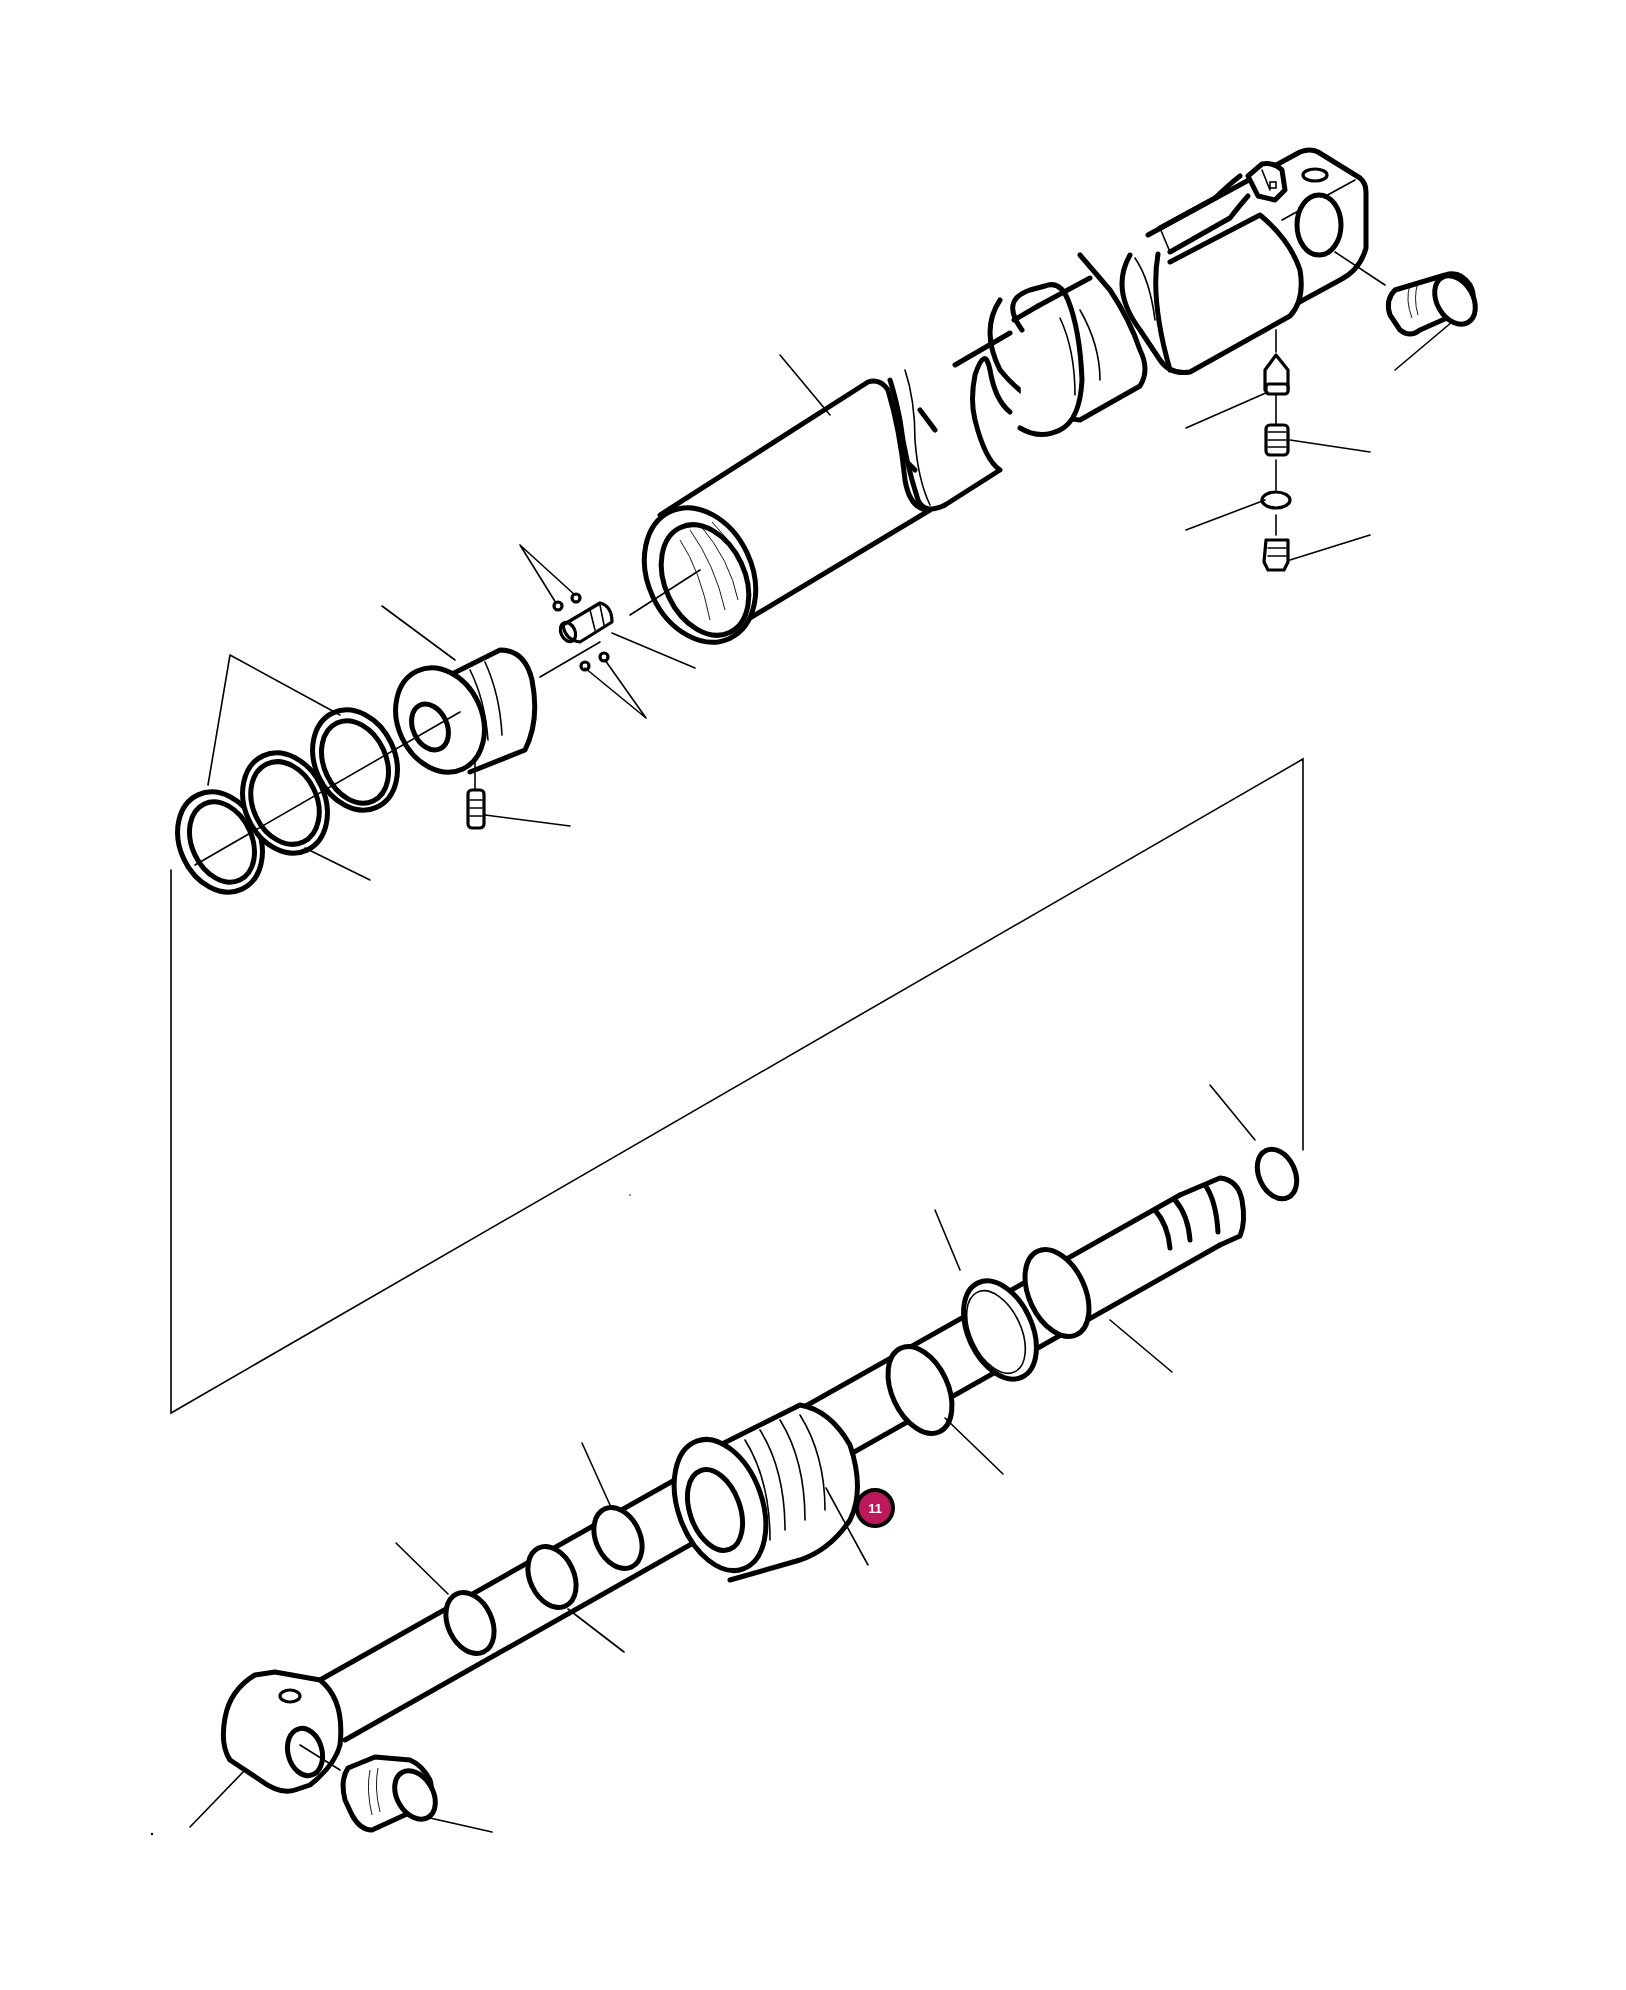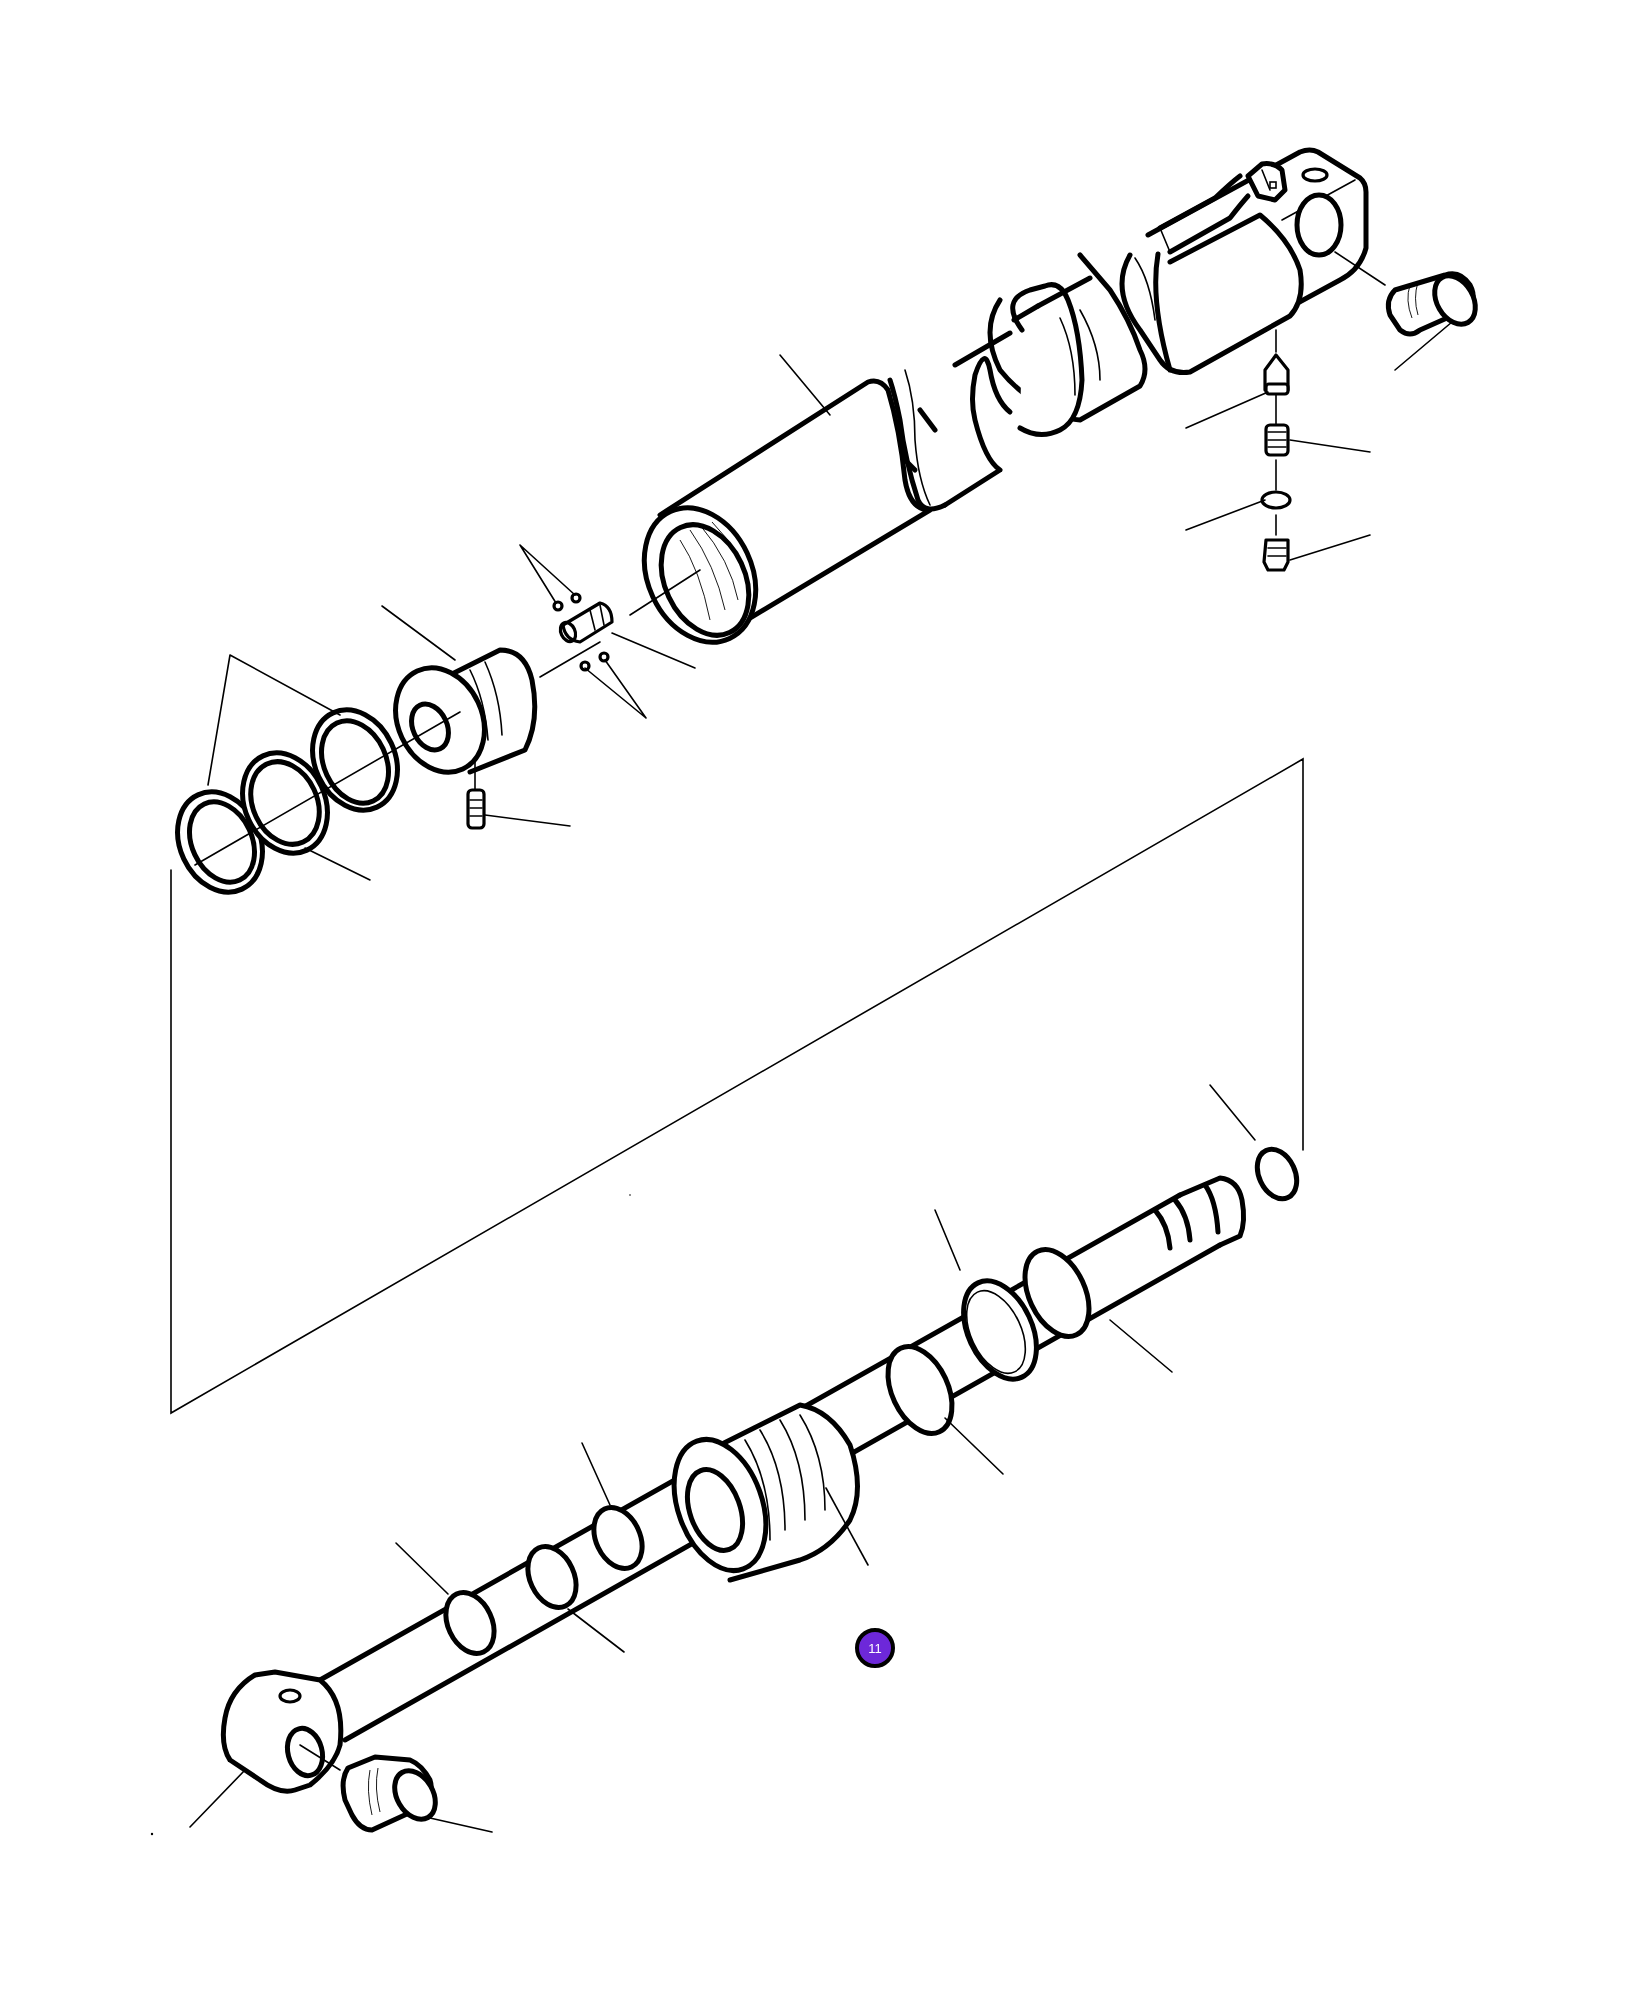--- a/index.html
+++ b/index.html
@@ -193,15 +193,15 @@
     <path class="thin" d="M396,1543 L448,1594"></path>
     <path class="thin" d="M568,1609 L624,1652"></path>
     <path class="thin" d="M190,1827 L245,1770"></path>
     <path class="thin" d="M430,1818 L492,1832"></path>
   </g>
 
   <circle cx="152" cy="1834" r="1.2" fill="#000"></circle>
   <circle cx="630" cy="1195" r="0.8" fill="#000"></circle>
 </svg>
 
-<div class="callout" style="left:855px; top:1628px; background:#6d28d9;">
+<div class="callout" style="left:855px; top:1488px; background:#be185d;font-weight:bold;">
   <span>11</span>
 </div>
 
 </body></html>

